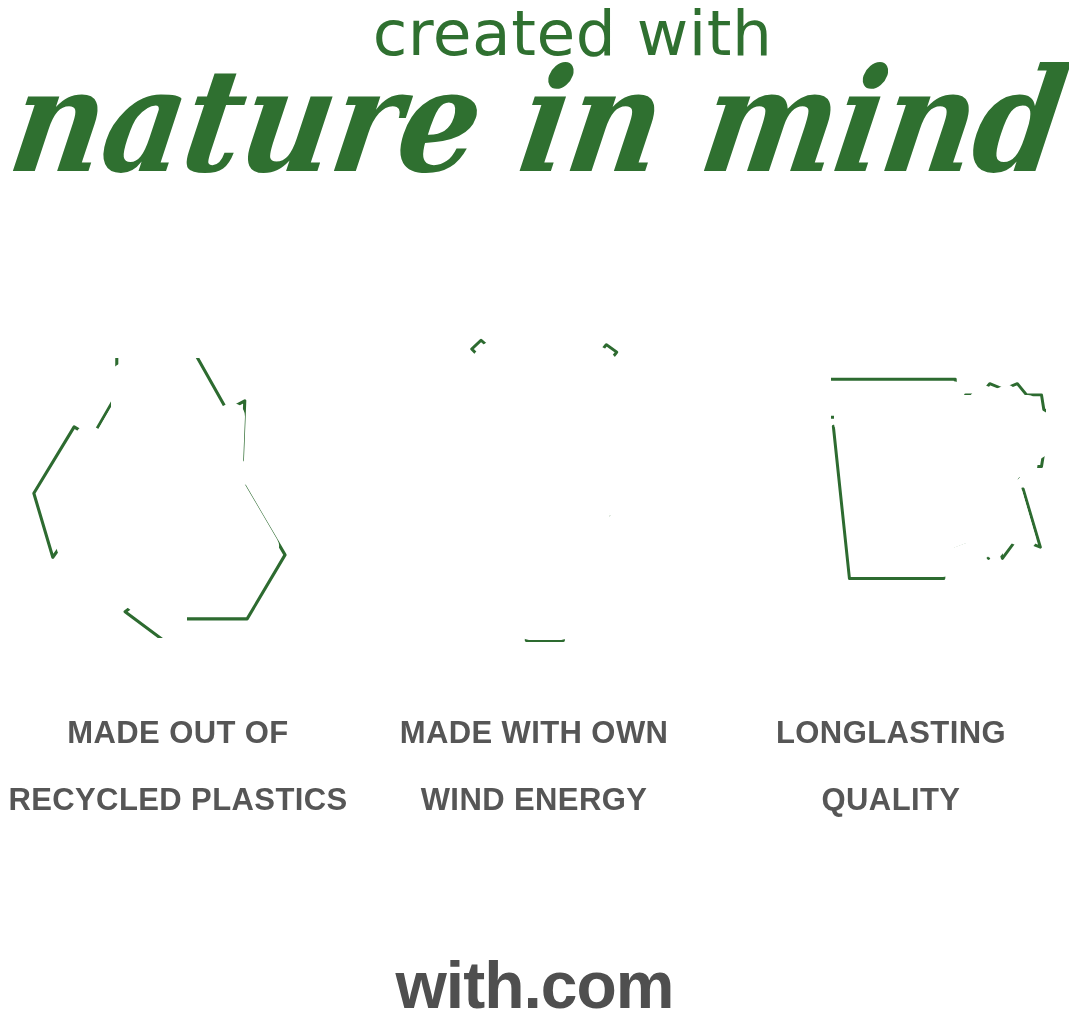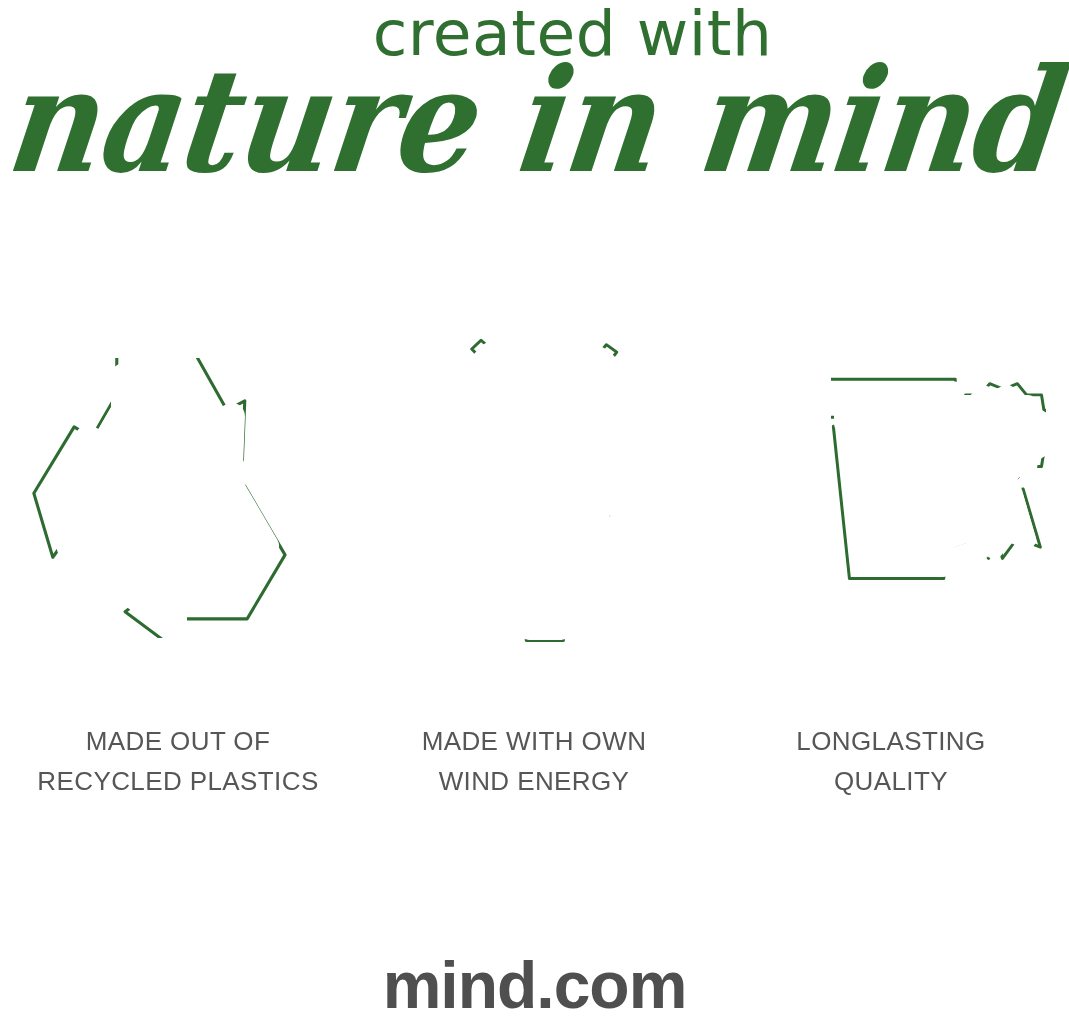--- a/index.html
+++ b/index.html
@@ -48,33 +48,33 @@
   .icons{position:absolute;left:0;top:330;width:1069px;}
   .cell{position:absolute;top:0;}
   .cell-1{left:0;width:356px;}
   .cell-2{left:356px;width:356px;}
   .cell-3{left:713px;width:356px;}
   .iconbox{position:absolute;}
 
   
   .labels{position:absolute;left:0;top:705px;width:1069px;height:110px;}
   .label{
-    position:absolute;top:16px;
+    position:absolute;top:8px;
     text-align:center;
     color:#565656;
     font-family:"Liberation Sans","DejaVu Sans",sans-serif;
-    font-weight:400;
-    font-size:26px;
+    font-weight:700;
+    font-size:31px;
     line-height:40px;
     letter-spacing:0.4px;
   }
   .label-1{left:0;width:356px;}
   .label-2{left:356px;width:356px;}
   .label-3{left:713px;width:356px;}
-  .label .l2{display:block;}
+  .label .l2{display:block;margin-top:27px;}
 
   
   .footer{
     position:absolute;left:0;top:952px;width:1069px;
     text-align:center;
     color:#4f4f4f;
     font-family:"Liberation Sans","DejaVu Sans",sans-serif;
     font-weight:700;
     font-size:66px;
     letter-spacing:-1px;
@@ -271,15 +271,15 @@
     <div class="label label-2">
       <span>MADE WITH OWN</span>
       <span class="l2">WIND ENERGY</span>
     </div>
     <div class="label label-3">
       <span>LONGLASTING</span>
       <span class="l2">QUALITY</span>
     </div>
   </div>
 
-  <div class="footer">mind.com</div>
+  <div class="footer">with.com</div>
 
 </div>
 
 </body></html>

